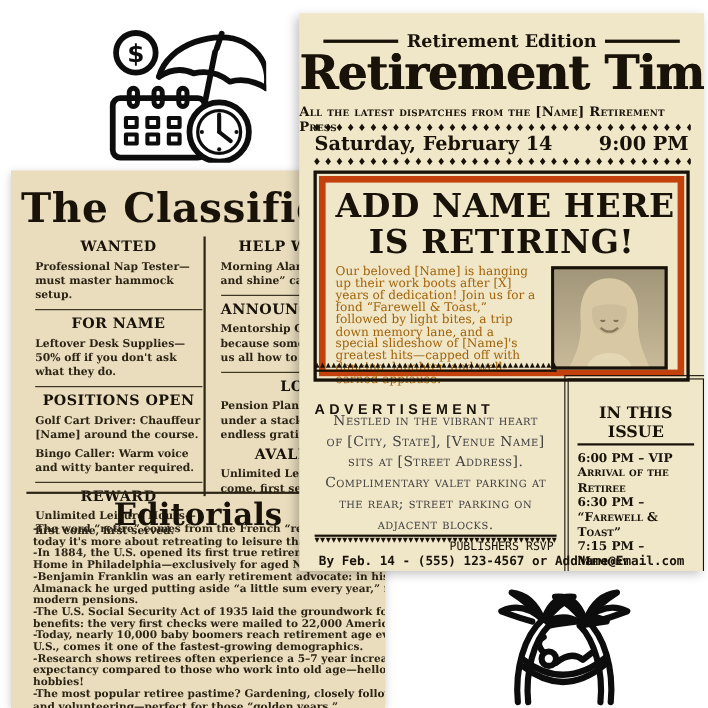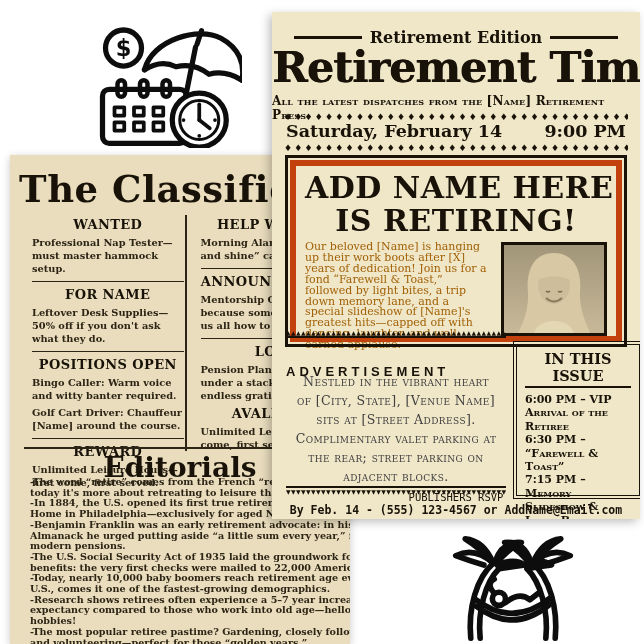--- a/index.html
+++ b/index.html
@@ -50,21 +50,21 @@
   .tri-row{position:absolute;left:14px;width:220px;overflow:hidden;white-space:nowrap;
            font-size:6px;letter-spacing:.4px;line-height:7px;}
   #rt-sep-up{top:317px;border-bottom:2px solid #181208;}
   #rt-sep-dn{top:474px;border-top:2px solid #181208;}
   #rt-ad-h{position:absolute;top:336px;left:14px;width:220px;text-align:left;
            font-family:"Liberation Sans",sans-serif;font-weight:bold;font-size:13px;letter-spacing:4px;margin-top:16px;}
   #rt-ad-b{position:absolute;top:360px;left:22px;width:204px;text-align:center;
            font-variant:small-caps;font-size:12.6px;line-height:19px;letter-spacing:.4px;color:#404040;}
   #rt-issuebox{position:absolute;top:332px;left:244px;width:106px;height:140px;
                border:1.5px solid #181208;outline:1.5px solid #181208;outline-offset:2px;
-               padding:5px 8px;}
+               padding:22px 8px;}
   #rt-issue-h{text-align:center;font-weight:bold;font-size:14.5px;border-bottom:2.5px solid #181208;
               padding-bottom:2px;margin-bottom:5px;}
   .issue-item{font-variant:small-caps;font-weight:bold;font-size:11px;line-height:13.4px;}
   #rt-rsvp1{position:absolute;top:479px;left:0;width:100%;text-align:center;
             font-family:"DejaVu Sans Mono","Liberation Mono",monospace;font-weight:normal;font-size:10.5px;}
   #rt-rsvp2{position:absolute;top:491px;left:0;width:100%;text-align:center;
             font-family:"DejaVu Sans Mono","Liberation Mono",monospace;font-weight:bold;font-size:11.5px;}
   
   #icon-planning{position:absolute;left:92px;top:20px;width:150px;height:128px;z-index:1;}
   #icon-palm{position:absolute;left:438px;top:520px;width:150px;height:122px;z-index:1;}
@@ -137,22 +137,22 @@
 
     <div id="cl-cols">
       <div class="col-l">
         <div class="sec-h">WANTED</div>
         <p class="sec-b">Professional Nap Tester—must master hammock setup.</p>
         <hr class="sec-rule">
         <div class="sec-h">FOR NAME</div>
         <p class="sec-b">Leftover Desk Supplies—50% off if you don't ask what they do.</p>
         <hr class="sec-rule">
         <div class="sec-h">POSITIONS OPEN</div>
+        <p class="sec-b">Golf Cart Driver: Chauffeur [Name] around the course.</p>
         <p class="sec-b">Bingo Caller: Warm voice and witty banter required.</p>
-        <p class="sec-b">Golf Cart Driver: Chauffeur [Name] around the course.</p>
         <hr class="sec-rule">
         <div class="sec-h">REWARD</div>
         <p class="sec-b">Unlimited Leisure Hours—first come, first served.</p>
       </div>
 
       <div class="col-r">
         <div class="sec-h nowrap">HELP WANTED</div>
         <p class="sec-b nowrap"><span>Morning Alarm Mu</span><br><span>and shine” calls bef</span></p>
         <hr class="sec-rule">
         <div class="sec-h nowrap">ANNOUNCEMENTS</div>

